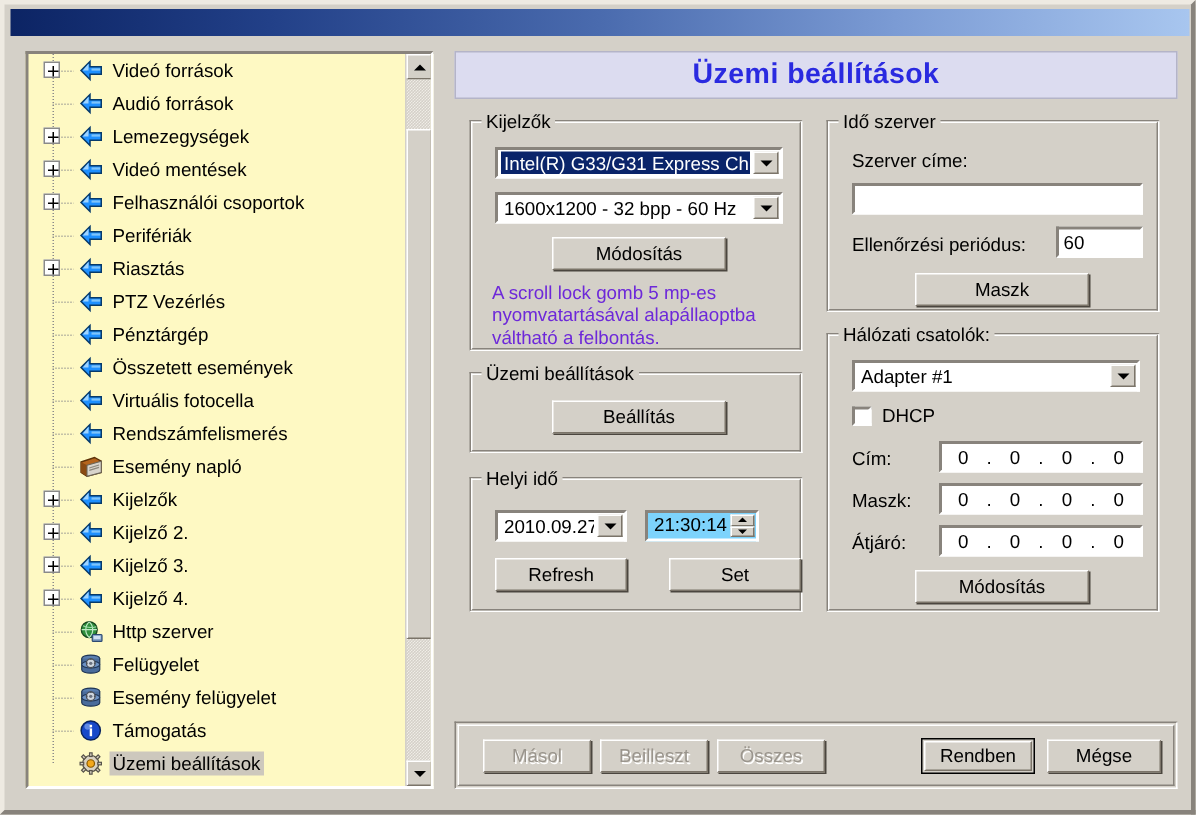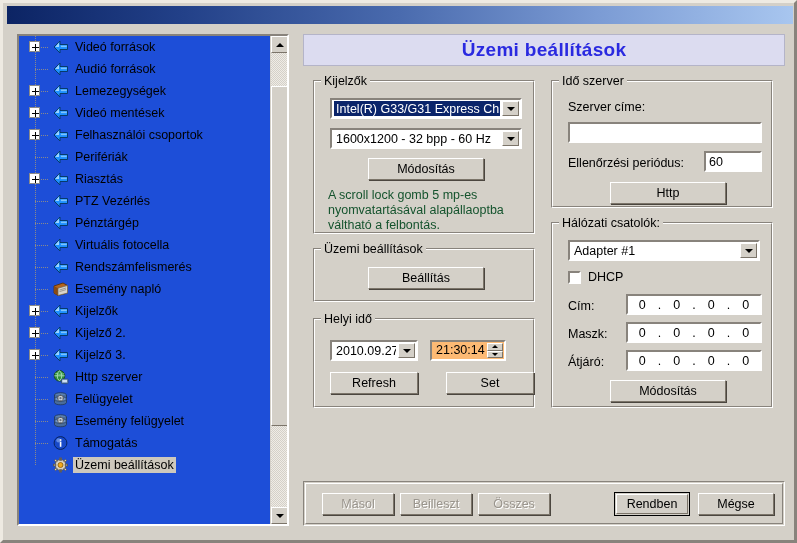--- a/index.html
+++ b/index.html
@@ -24,21 +24,21 @@
   #titlebar {
     position: absolute; left: 4px; top: 3px;
     width: 786px; height: 18px;
     background: linear-gradient(to right, #0c2464 0%, #224088 22%, #4a6bae 50%, #7b9bd4 75%, #a8c6ef 100%);
   }
 
   
   #tree-panel {
     position: absolute; left: 14px; top: 31px;
     width: 272px; height: 492px;
-    background: #1d4ed8;
+    background: #fef9c3;
     border-top: 2px solid #88837c;
     border-left: 2px solid #88837c;
     border-right: 2px solid #ffffff;
     border-bottom: 2px solid #ffffff;
     overflow: hidden;
   }
   #tree-inner {
     position: absolute; left: 0; top: 0;
     width: 253px; height: 100%;
     overflow: hidden;
@@ -200,25 +200,25 @@
     font-size: 12.5px; color:#000;
     display:flex; align-items:center;
     padding-left: 3px;
     overflow:hidden; white-space:nowrap;
   }
   .txt.ipfield { justify-content: space-around; padding:0 4px; letter-spacing:0; }
   .ipseg { display:inline-block; min-width:12px; text-align:center; }
   .ipdot { display:inline-block; width:6px; text-align:center; }
 
   .lbl { position:absolute; font-size:12.5px; color:#000; white-space:nowrap; }
-  .hint { position:absolute; font-size:12.5px; color:#14532d; line-height:15px; }
+  .hint { position:absolute; font-size:12.5px; color:#6d28d9; line-height:15px; }
 
   .spin {
     position:absolute;
-    background:#fdba74;
+    background:#7dd3fc;
     border-top: 2px solid #88837c; border-left: 2px solid #88837c;
     border-right: 2px solid #ffffff; border-bottom: 2px solid #ffffff;
   }
   .spin .stext { position:absolute; left:4px; top:0; bottom:0; right:20px;
     font-size:12.5px; line-height:17px; }
   .spin .sbtns { position:absolute; right:1px; top:1px; width:16px; bottom:1px; }
   .spin .sb {
     position:absolute; left:0; width:16px; height:50%;
     background:#d4d0c8;
     border-top:1px solid #fff; border-left:1px solid #fff;
@@ -358,20 +358,30 @@
           <span class="tlabel">Pénztárgép</span>
         </div>
         <div class="tnode">
           <div class="dotline"></div>
           <div class="dotline stub"></div>
           <span class="ticon"><svg width="17" height="16" viewBox="0 0 17 16">
               <path d="M8 2 L2 8 L8 14 L8 10.5 L15.5 10.5 L15.5 5.5 L8 5.5 Z" fill="#1e90ff" stroke="#063a6b" stroke-width="1"></path>
               <path d="M7 3.5 L3.2 8 L7 8 Z" fill="#9fd4ff"></path>
               <rect x="9" y="6.6" width="5.8" height="1.5" fill="#7ec4fb"></rect>
             </svg></span>
+          <span class="tlabel">Összetett események</span>
+        </div>
+        <div class="tnode">
+          <div class="dotline"></div>
+          <div class="dotline stub"></div>
+          <span class="ticon"><svg width="17" height="16" viewBox="0 0 17 16">
+              <path d="M8 2 L2 8 L8 14 L8 10.5 L15.5 10.5 L15.5 5.5 L8 5.5 Z" fill="#1e90ff" stroke="#063a6b" stroke-width="1"></path>
+              <path d="M7 3.5 L3.2 8 L7 8 Z" fill="#9fd4ff"></path>
+              <rect x="9" y="6.6" width="5.8" height="1.5" fill="#7ec4fb"></rect>
+            </svg></span>
           <span class="tlabel">Virtuális fotocella</span>
         </div>
         <div class="tnode">
           <div class="dotline"></div>
           <div class="dotline stub"></div>
           <span class="ticon"><svg width="17" height="16" viewBox="0 0 17 16">
               <path d="M8 2 L2 8 L8 14 L8 10.5 L15.5 10.5 L15.5 5.5 L8 5.5 Z" fill="#1e90ff" stroke="#063a6b" stroke-width="1"></path>
               <path d="M7 3.5 L3.2 8 L7 8 Z" fill="#9fd4ff"></path>
               <rect x="9" y="6.6" width="5.8" height="1.5" fill="#7ec4fb"></rect>
             </svg></span>
@@ -413,20 +423,31 @@
         <div class="tnode">
           <div class="dotline"></div>
           <div class="dotline stub"></div>
           <div class="pmbox"></div>
           <span class="ticon"><svg width="17" height="16" viewBox="0 0 17 16">
               <path d="M8 2 L2 8 L8 14 L8 10.5 L15.5 10.5 L15.5 5.5 L8 5.5 Z" fill="#1e90ff" stroke="#063a6b" stroke-width="1"></path>
               <path d="M7 3.5 L3.2 8 L7 8 Z" fill="#9fd4ff"></path>
               <rect x="9" y="6.6" width="5.8" height="1.5" fill="#7ec4fb"></rect>
             </svg></span>
           <span class="tlabel">Kijelző 3.</span>
+        </div>
+        <div class="tnode">
+          <div class="dotline"></div>
+          <div class="dotline stub"></div>
+          <div class="pmbox"></div>
+          <span class="ticon"><svg width="17" height="16" viewBox="0 0 17 16">
+              <path d="M8 2 L2 8 L8 14 L8 10.5 L15.5 10.5 L15.5 5.5 L8 5.5 Z" fill="#1e90ff" stroke="#063a6b" stroke-width="1"></path>
+              <path d="M7 3.5 L3.2 8 L7 8 Z" fill="#9fd4ff"></path>
+              <rect x="9" y="6.6" width="5.8" height="1.5" fill="#7ec4fb"></rect>
+            </svg></span>
+          <span class="tlabel">Kijelző 4.</span>
         </div>
         <div class="tnode">
           <div class="dotline"></div>
           <div class="dotline stub"></div>
           <span class="ticon"><svg width="17" height="16" viewBox="0 0 17 16">
               <circle cx="7.5" cy="6.8" r="5.3" fill="#2f8f3d" stroke="#16451d" stroke-width="0.9"></circle>
               <path d="M2.4 6.8 h10.2 M7.5 1.6 a7 7 0 0 0 0 10.4 a7 7 0 0 0 0 -10.4" fill="none" stroke="#bfe8c6" stroke-width="0.8"></path>
               <path d="M3.2 4.2 q4 2 9 0.6" fill="none" stroke="#9fdcaa" stroke-width="0.7"></path>
               <rect x="9.5" y="10" width="6.5" height="4.6" rx="0.6" fill="#7f9ec4" stroke="#2d4a72" stroke-width="0.8"></rect>
               <rect x="10.4" y="10.9" width="4.6" height="2.2" fill="#cfe0f2"></rect>
@@ -582,21 +603,21 @@
         <div class="txt" style="left:16px; top:34px; width:194px; height:21px;">
           <span></span>
         </div>
 
         <div class="lbl" style="left:16px; top:68px;">Ellenőrzési periódus:</div>
         <div class="txt" style="left:152px; top:63px; width:58px; height:21px;">
           <span>60</span>
         </div>
 
         <div class="btn" style="left:58px; top:94px; width:116px; height:22px;">
-          <span>Http</span>
+          <span>Maszk</span>
         </div>
       </div>
     </div>
 
     <div class="grp" style="left:252px; top:182px; width:222px; height:192px;">
       <div class="frame"></div>
         <div class="frame2"></div>
       <div class="gtitle">Hálózati csatolók:</div>
       <div class="gbody">
 

